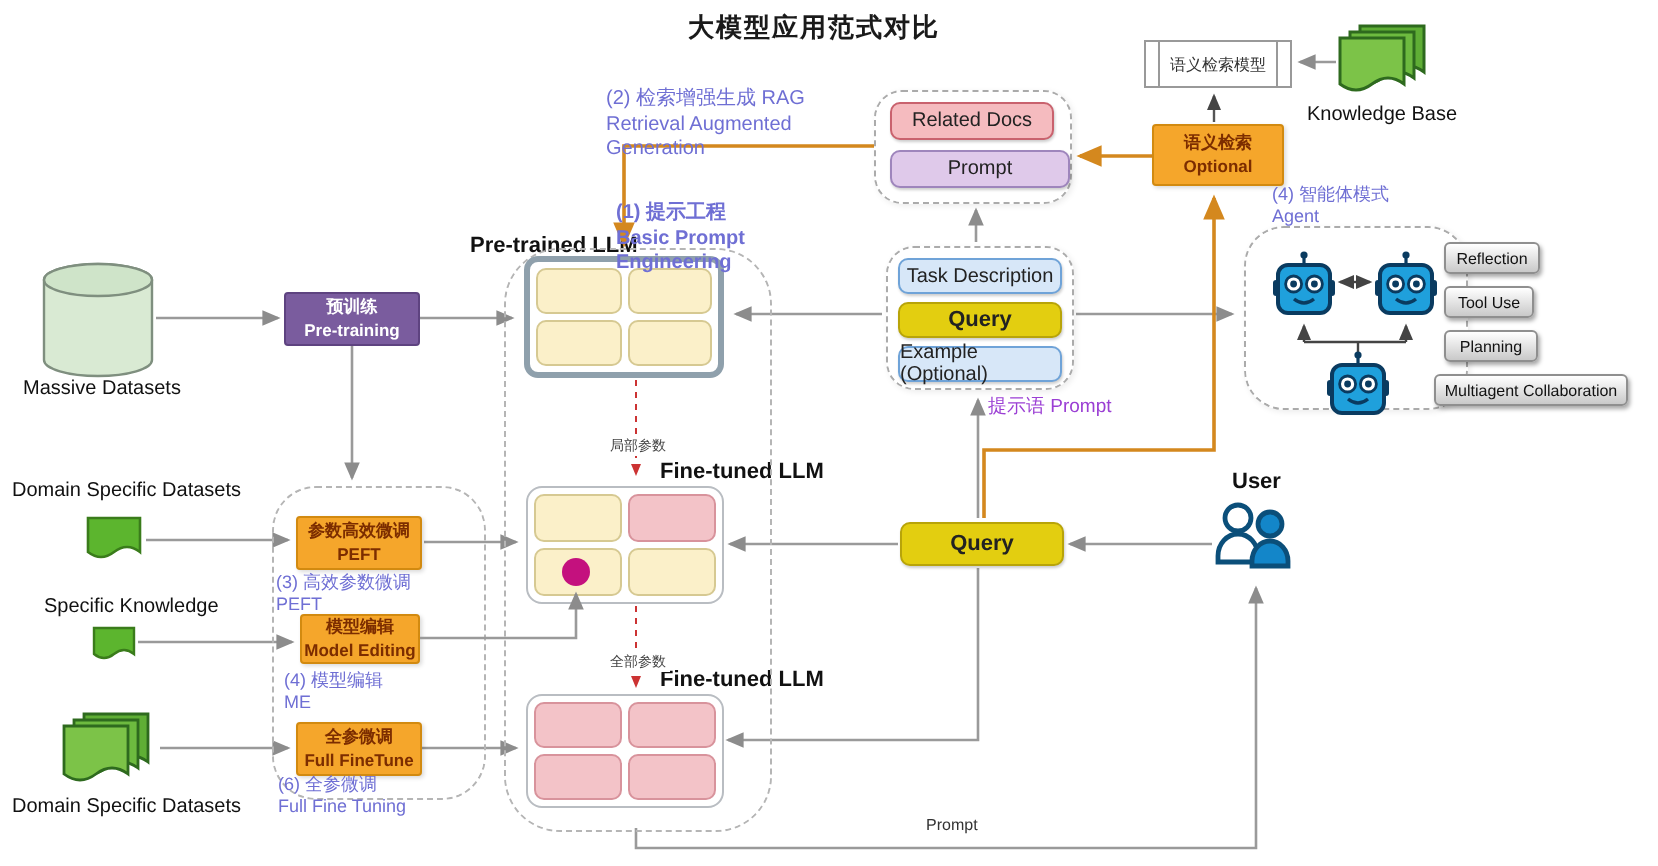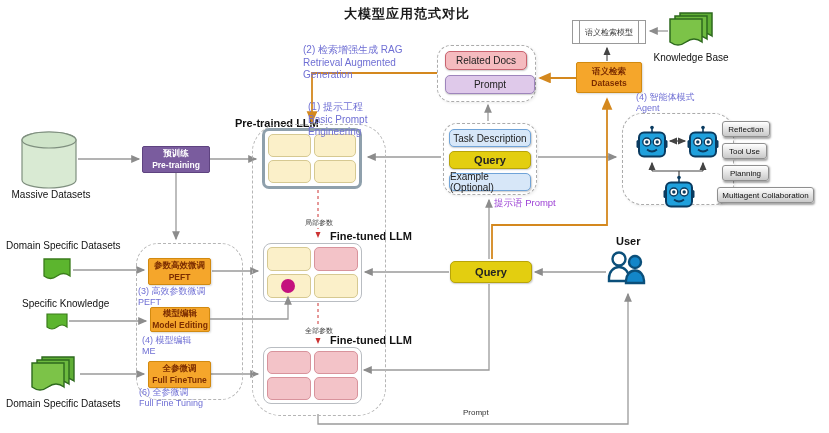--- a/index.html
+++ b/index.html
@@ -113,28 +113,28 @@
     <g stroke="#2E6A1E" stroke-width="1.5">
       <path d="M12,2 h32 v23 q-8,-6 -16,0 q-8,6 -16,0 z" fill="#5FAE35"></path>
       <path d="M7,5 h32 v23 q-8,-6 -16,0 q-8,6 -16,0 z" fill="#6DBA3F"></path>
       <path d="M2,8 h32 v23 q-8,-6 -16,0 q-8,6 -16,0 z" fill="#7CC348"></path>
     </g>
   </svg>
   <div class="abs lbl" style="left:650px;top:52px;width:82px;text-align:center;">Knowledge Base</div>
 
   <div class="abs orangebox" style="left:576px;top:62px;width:66px;height:31px;">
     <span>语义检索</span>
-    <span>Datasets</span>
+    <span>Optional</span>
   </div>
 
   <div class="abs ann big" style="left:303px;top:44px;width:130px;">
     <div>(2) 检索增强生成 RAG</div>
     <div>Retrieval Augmented Generation</div>
   </div>
-  <div class="abs ann big" style="left:308px;top:101px;width:110px;">
+  <div class="abs ann big" style="left:308px;top:101px;width:110px;font-weight:bold;">
     <div>(1) 提示工程</div>
     <div>Basic Prompt Engineering</div>
   </div>
   <div class="abs ann" style="left:636px;top:92px;width:80px;">
     <div>(4) 智能体模式</div>
     <div>Agent</div>
   </div>
   <div class="abs ann" style="left:138px;top:286px;width:78px;">
     <div>(3) 高效参数微调</div>
     <div>PEFT</div>

